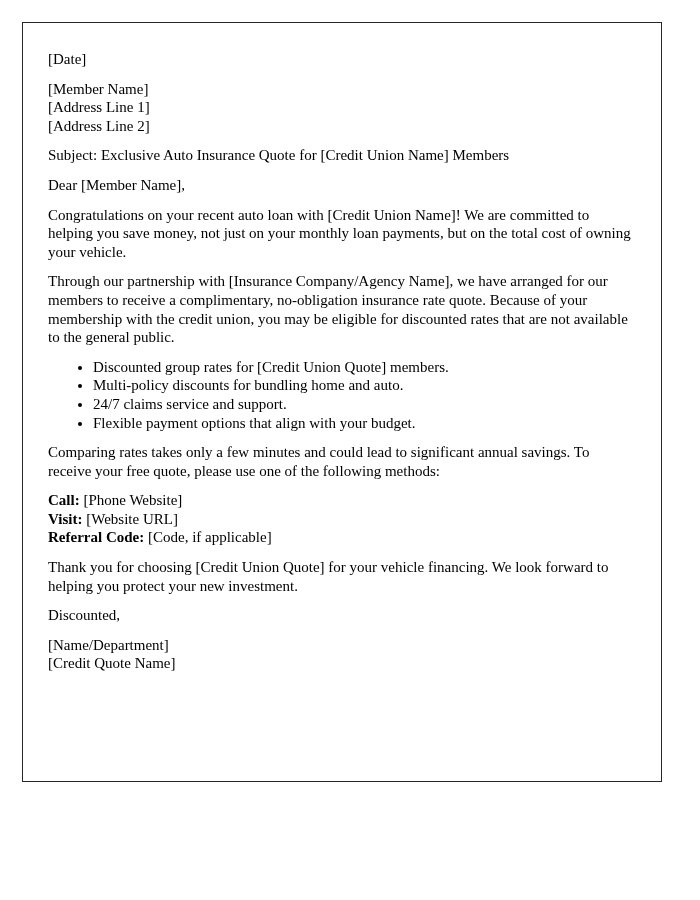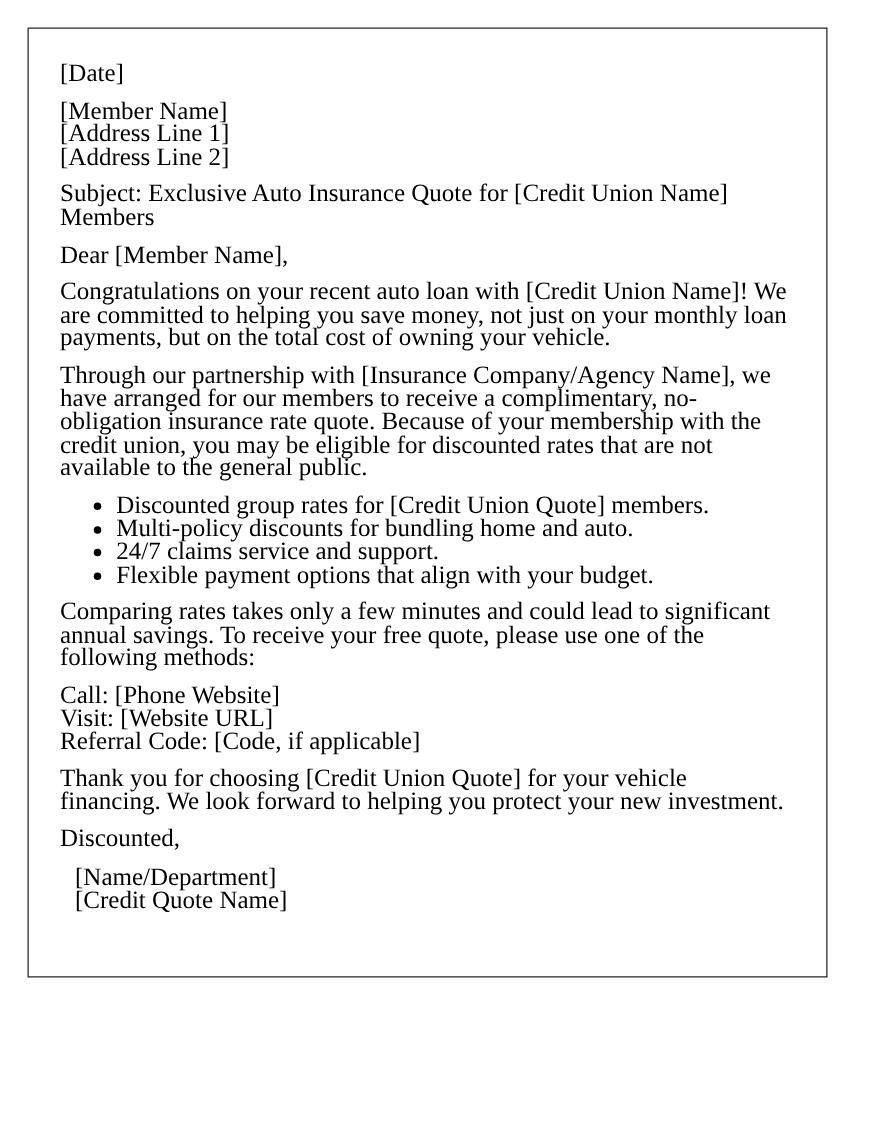--- a/index.html
+++ b/index.html
@@ -19,21 +19,21 @@
     left: 22px;
     top: 22px;
     width: 640px;
     height: 760px;
     box-sizing: border-box;
     border: 1.5px solid #262626;
     background: #ffffff;
   }
   #letter-body {
     padding: 27px 26px 0 25px;
-    font-size: 20px;
+    font-size: 15px;
     line-height: 18.6px;
     text-align: left;
   }
   .blk {
     margin: 0 0 11px 0;
   }
   .gap-after {
     margin-bottom: 11px;
   }
   .para {
@@ -51,27 +51,27 @@
     margin: 0 0 11px 0;
     padding: 0 0 0 45px;
     list-style-type: disc;
   }
   ul.benefits li {
     margin: 0;
     padding: 0;
     line-height: 18.6px;
   }
   .lbl {
-    font-weight: normal;
+    font-weight: bold;
   }
   .contact-block {
     margin: 0 0 11px 0;
   }
   .sign-block {
-    margin: 12px;
+    margin: 0;
   }
 </style>
 </head>
 <body>
 
 <div id="letter-frame">
   <div id="letter-body">
 
     <div class="para">[Date]</div>
 

